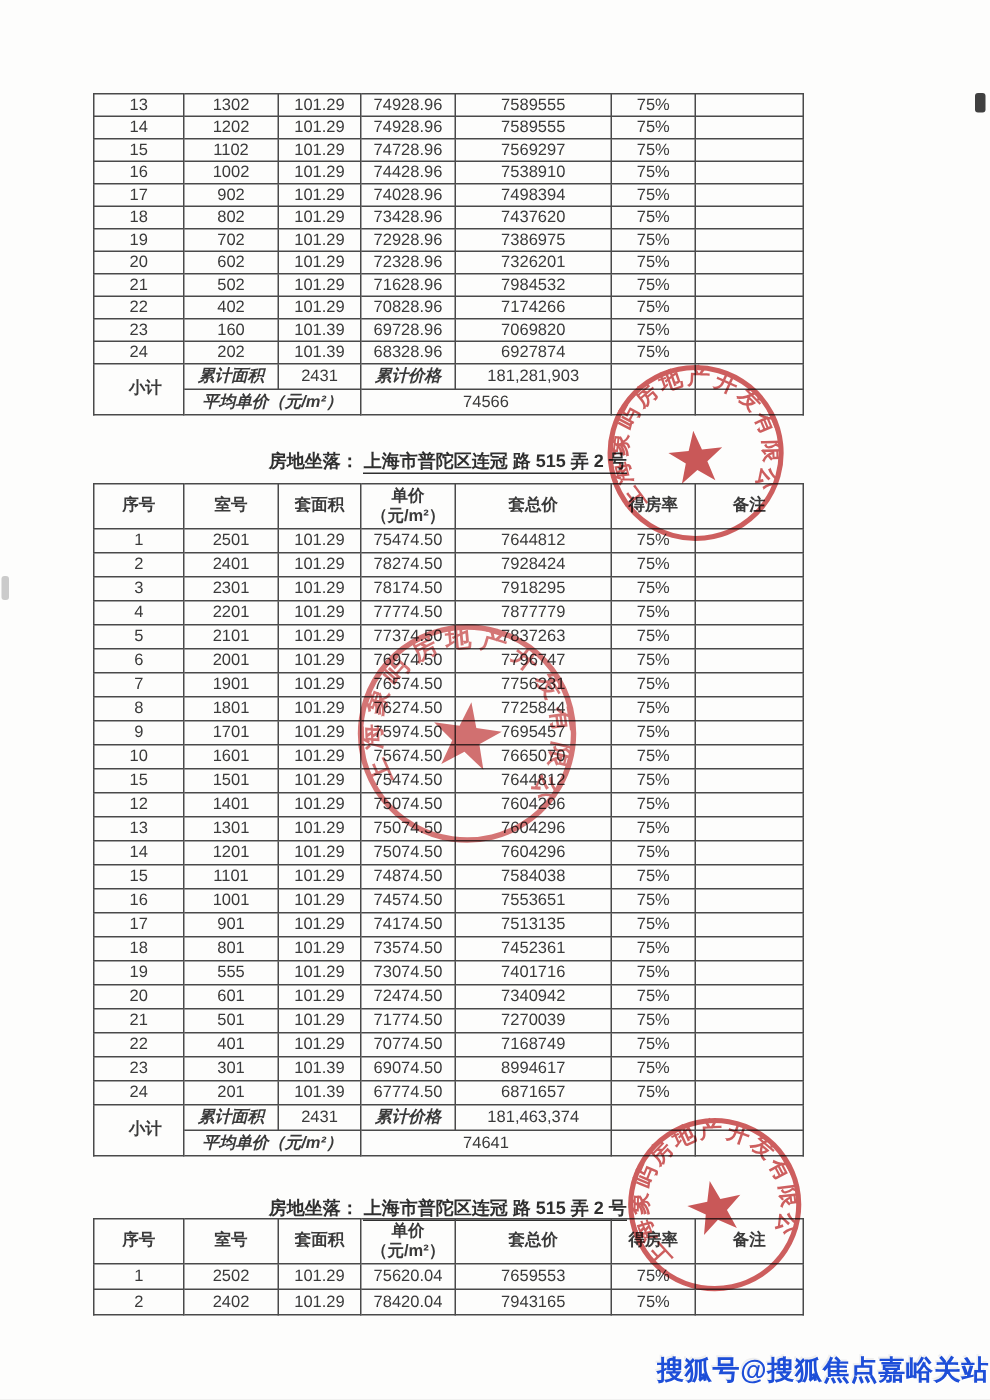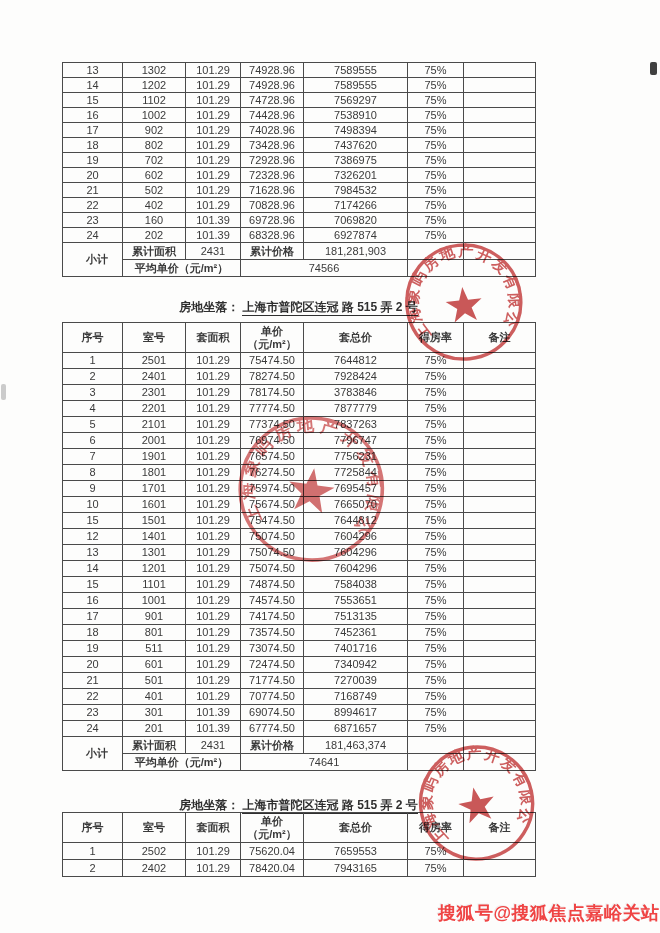--- a/index.html
+++ b/index.html
@@ -16,34 +16,34 @@
   th,td{
     border:1px solid #4a4a4a; padding:0 2px; text-align:center;
     font-size:11px; line-height:1.15; overflow:hidden; white-space:nowrap;
   }
   th{font-weight:bold; white-space:normal;}
   .t1 td{height:14px;}
   .t2 td{height:15px;}
   .t3 td{height:16px;}
   .t2 th,.t3 th{height:29px;}
   tr.subtotal td{height:16px;}
-  .lbl{font-weight:bold;}
+  .lbl{font-weight:bold;font-style:italic;}
   .vert{display:block; width:1.2em; margin:0 auto; word-break:break-all; line-height:1.25; font-weight:bold;}
 
   .section-head{
     width:473px; text-align:center; font-size:12px; font-weight:bold; color:#2f2f2f;
     white-space:nowrap;
   }
   .section-head .addr{border-bottom:1.5px solid #2f2f2f; padding-bottom:1px;}
 
   .stamp{mix-blend-mode:multiply; opacity:.82; pointer-events:none;}
   .stamp svg{overflow:visible;}
 
   .watermark{
-    font-size:18px; font-weight:800; color:#ef4444; letter-spacing:.5px;
+    font-size:18px; font-weight:800; color:#1d4ed8; letter-spacing:.5px;
     text-shadow:1px 1px 0 #ffffff,-1px -1px 0 #efefef; white-space:nowrap;
   }
   .speck-right{width:7px;height:13px;background:#1f1f1f;border-radius:2px;opacity:.85;}
   .smudge-left{width:5px;height:16px;background:#9a9a9a;border-radius:2px;opacity:.5;}
 </style>
 </head>
 <body>
 
 <div class="page">
 
@@ -234,21 +234,21 @@
             <td>78274.50</td>
             <td>7928424</td>
             <td>75%</td>
             <td></td>
           </tr>
           <tr>
             <td>3</td>
             <td>2301</td>
             <td>101.29</td>
             <td>78174.50</td>
-            <td>3783846</td>
+            <td>7918295</td>
             <td>75%</td>
             <td></td>
           </tr>
           <tr>
             <td>4</td>
             <td>2201</td>
             <td>101.29</td>
             <td>77774.50</td>
             <td>7877779</td>
             <td>75%</td>
@@ -375,21 +375,21 @@
             <td>18</td>
             <td>801</td>
             <td>101.29</td>
             <td>73574.50</td>
             <td>7452361</td>
             <td>75%</td>
             <td></td>
           </tr>
           <tr>
             <td>19</td>
-            <td>511</td>
+            <td>555</td>
             <td>101.29</td>
             <td>73074.50</td>
             <td>7401716</td>
             <td>75%</td>
             <td></td>
           </tr>
           <tr>
             <td>20</td>
             <td>601</td>
             <td>101.29</td>

